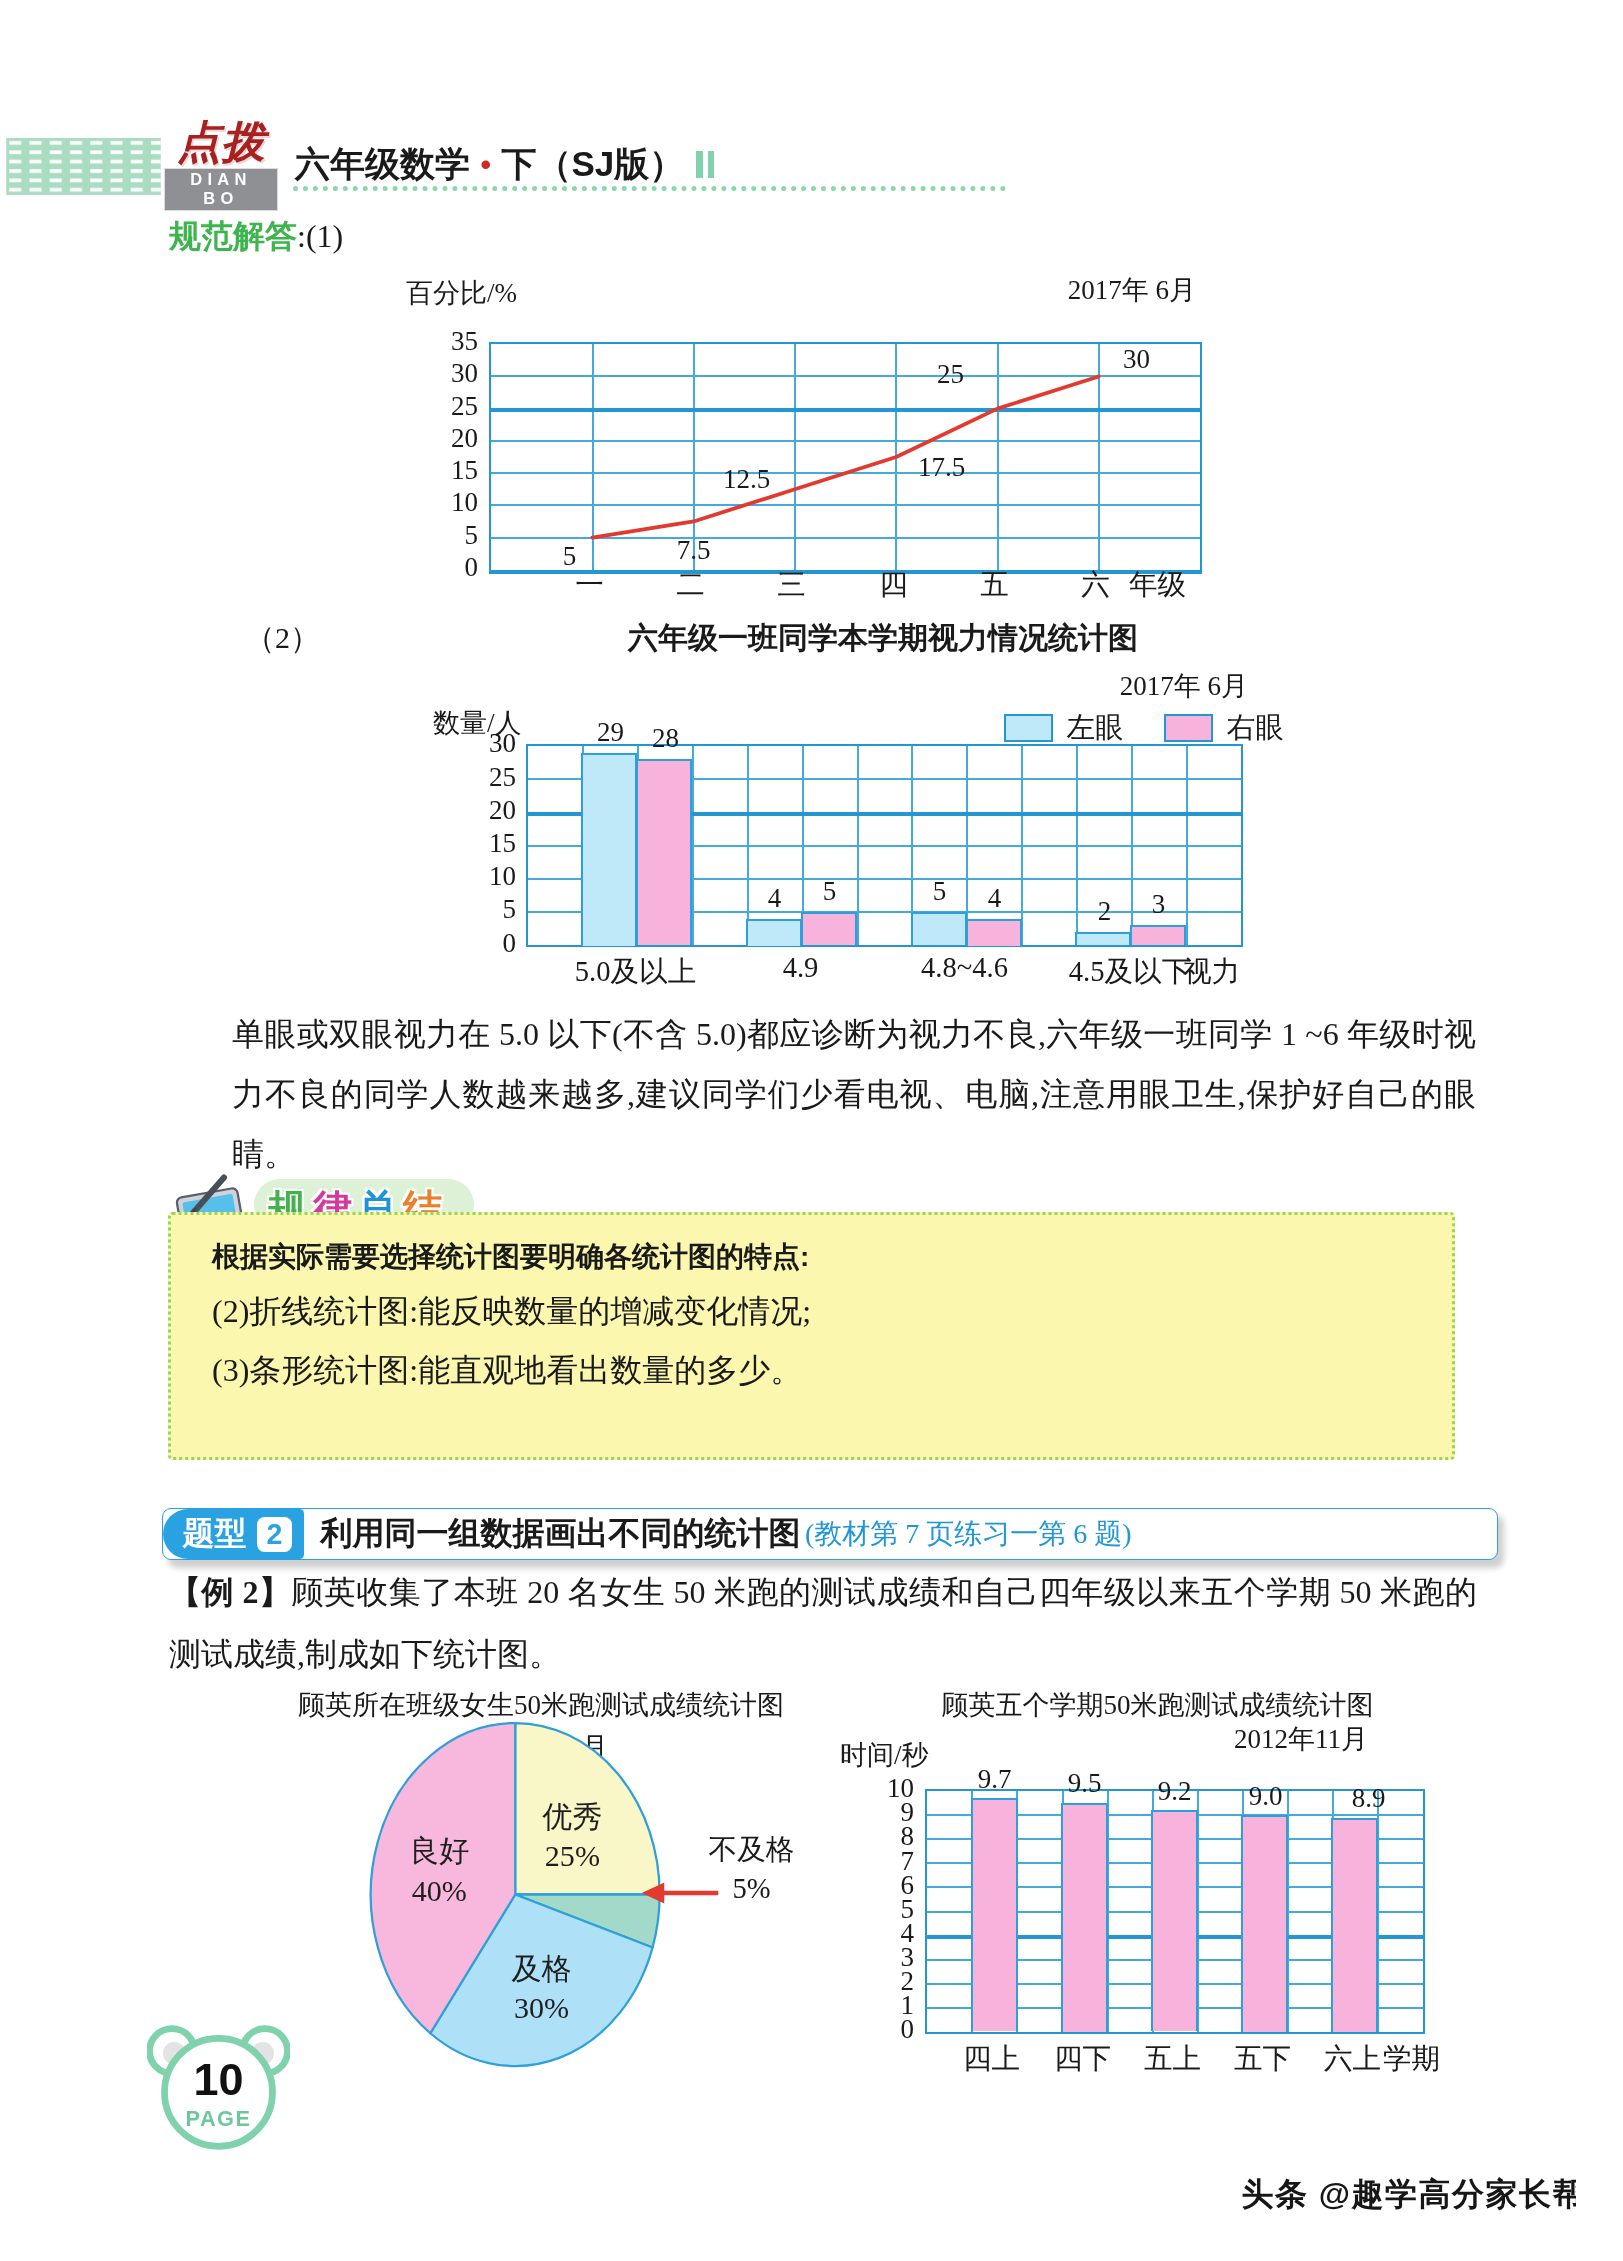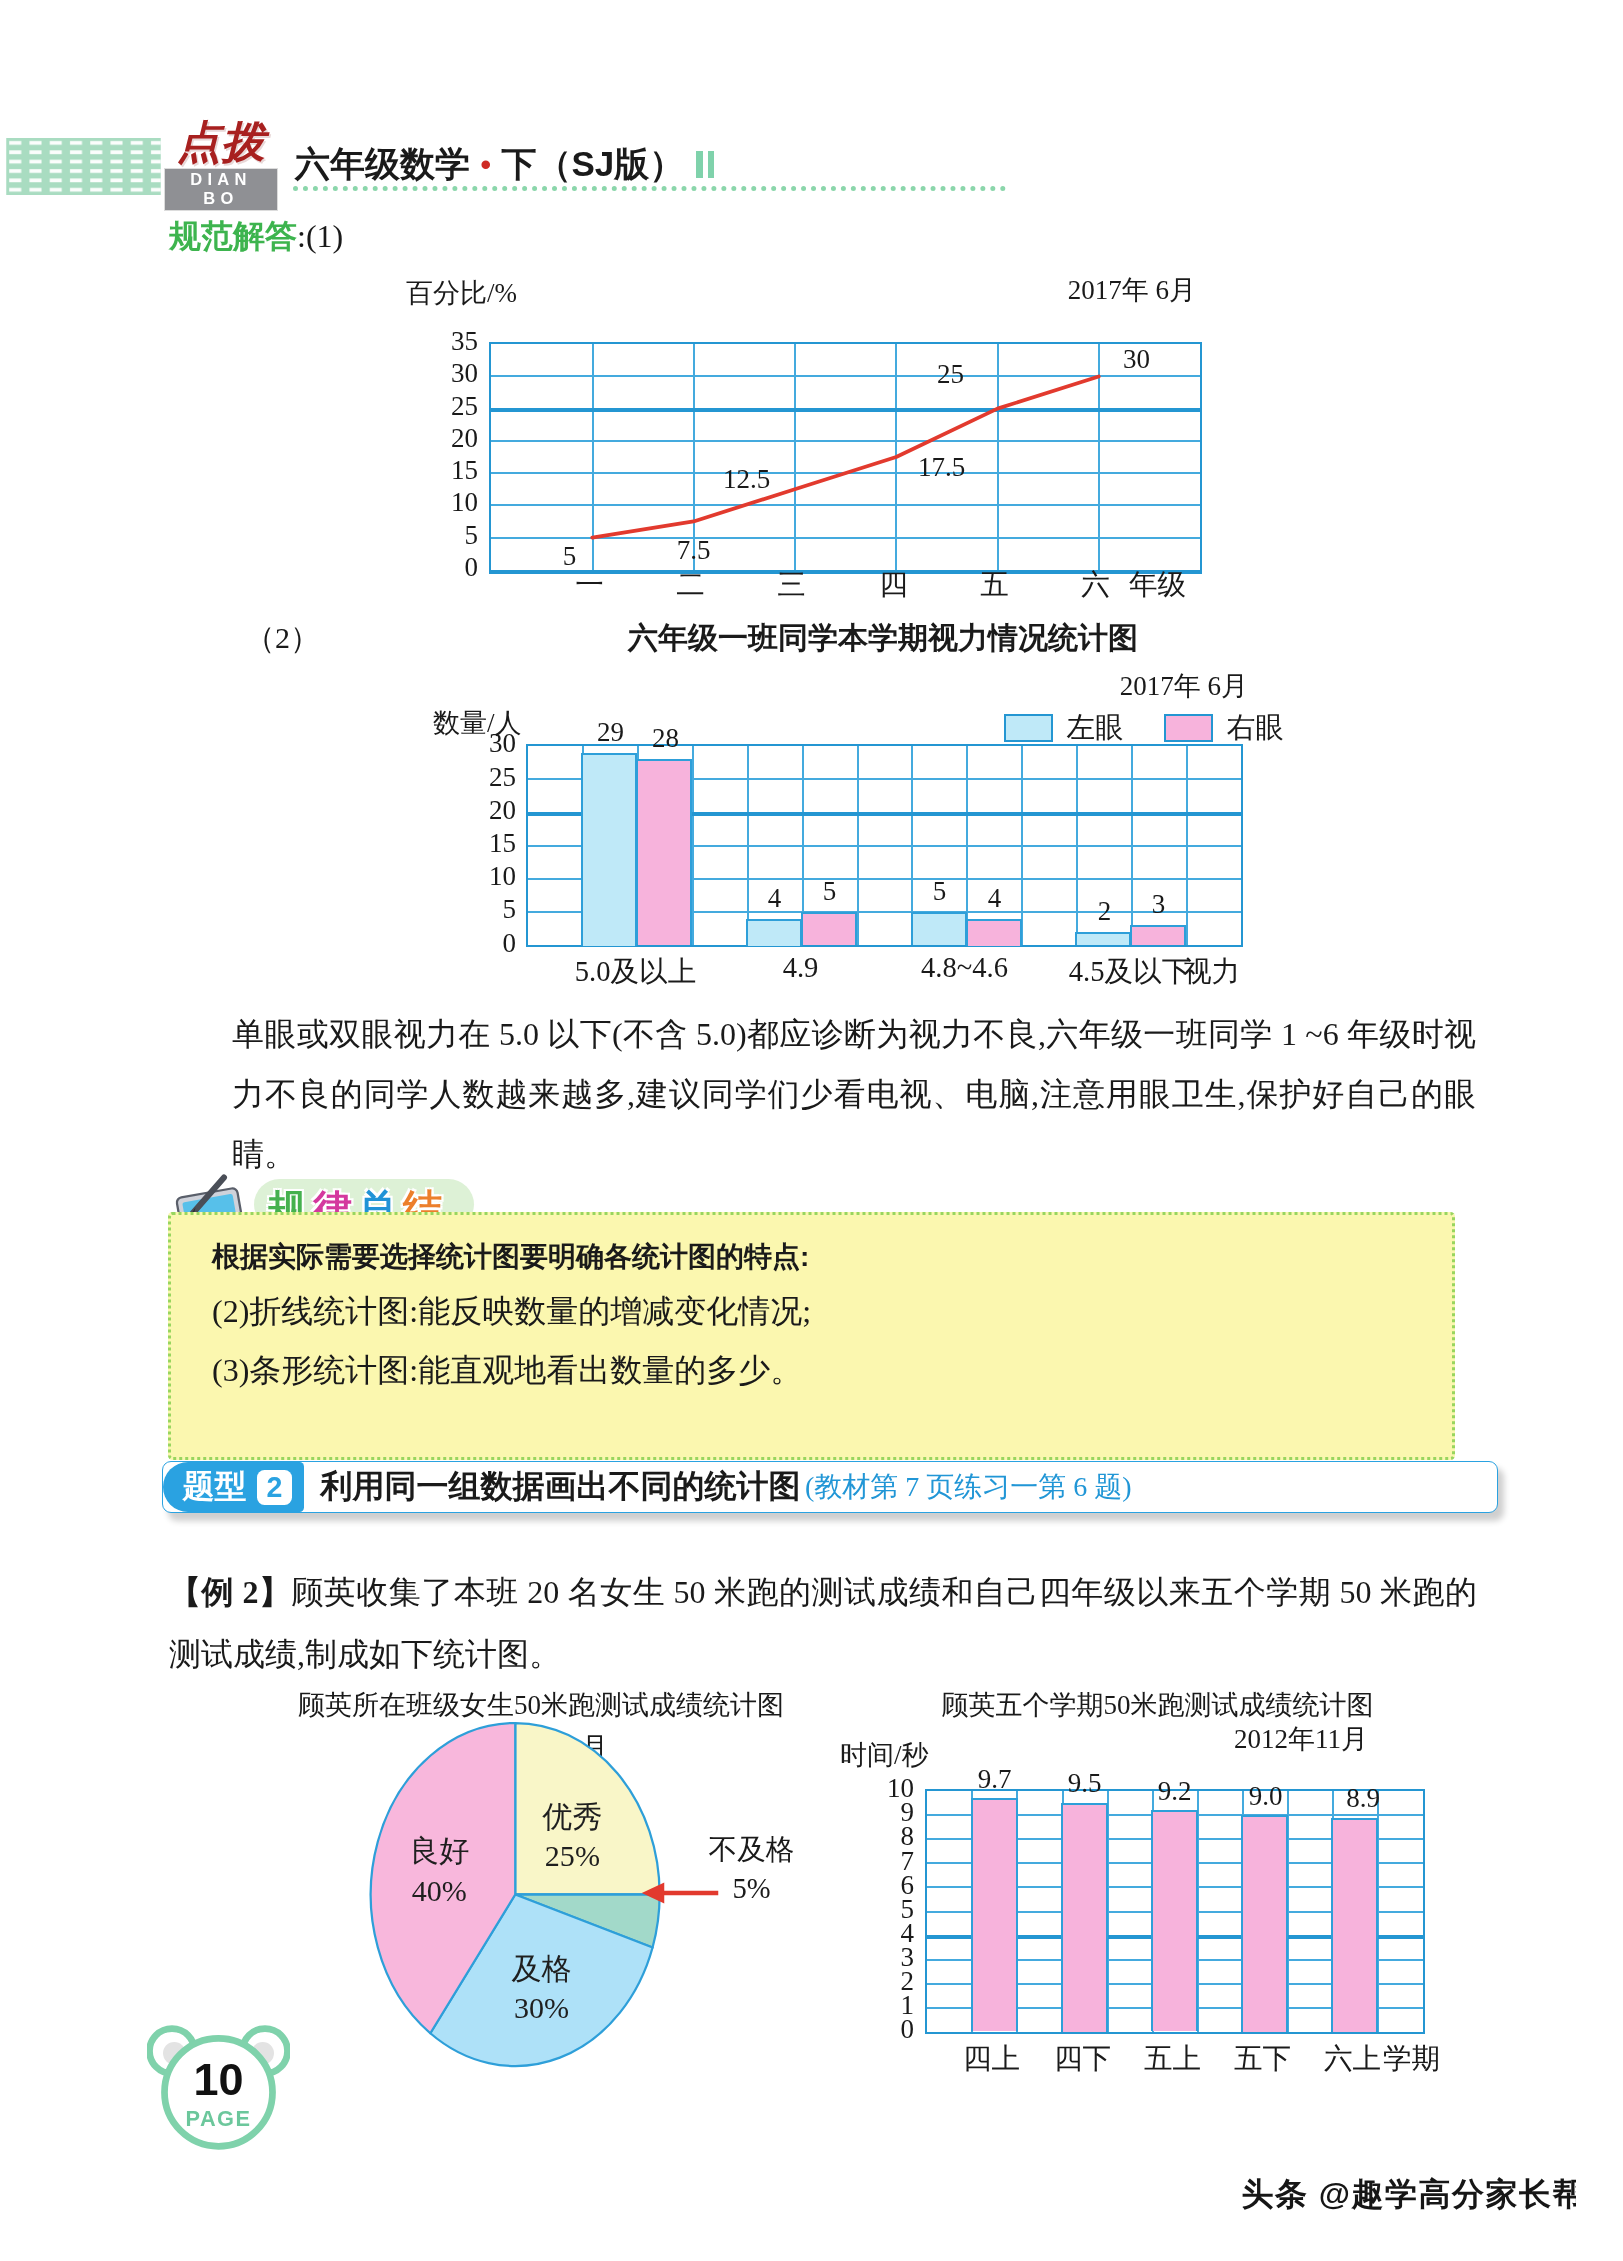--- a/index.html
+++ b/index.html
@@ -21,21 +21,21 @@
   .val-label{position:absolute;width:75px;text-align:center;font-size:27px;white-space:nowrap;}
   .tick{position:absolute;width:68px;text-align:right;font-size:27px;}
   .cat{position:absolute;width:165px;margin-left:-83px;text-align:center;font-size:28.6px;white-space:nowrap;}
   .chart-title{text-align:center;font-size:28.6px;font-weight:600;white-space:nowrap;}
   .small-title{text-align:center;font-size:27px;white-space:nowrap;}
   .yellow-box{background:#fbf7af;border:3.8px dotted #98d55f;border-radius:4.5px;box-sizing:border-box;
               padding:16.5px 41px 12px 41px;}
   .yellow-box .bx-head{font-family:"Liberation Sans",sans-serif;font-weight:bold;font-size:28px;line-height:50px;}
   .yellow-box .bx-item{font-size:32px;line-height:59px;}
   .topic-bar{display:flex;align-items:center;background:#fff;border:1.5px solid #2aa2e1;border-radius:9px;
-             box-shadow:6px 7.5px 6px #cfcfcf;height:50px;}
+             box-shadow:6px 7.5px 6px #cfcfcf;height:50px;margin-top:47px;}
   .topic-badge{display:flex;align-items:center;background:#2aa2e1;height:50px;border-radius:25px 4.5px 4.5px 25px;
                padding:0 12px 0 19.5px;color:#fff;font-family:"Liberation Sans",sans-serif;font-weight:bold;font-size:32px;}
   .topic-num{display:inline-block;width:35px;height:35px;margin-left:10.5px;background:#fff;color:#2aa2e1;
              border-radius:7.5px;text-align:center;line-height:35px;font-size:28.6px;font-weight:bold;}
   .topic-title{margin-left:16.5px;font-family:"Liberation Sans",sans-serif;font-weight:bold;font-size:32px;white-space:nowrap;}
   .topic-ref{margin-left:4.5px;color:#2196d6;font-size:28px;white-space:nowrap;}
   .para{font-size:32px;line-height:60px;text-align:justify;}
   .bubble{font-family:"Liberation Sans",sans-serif;font-weight:bold;font-size:39px;letter-spacing:6px;
           text-shadow:-2.3px -2.3px 0 #fff,2.3px -2.3px 0 #fff,-2.3px 2.3px 0 #fff,2.3px 2.3px 0 #fff;}
   .legend{display:flex;align-items:center;gap:13.5px;font-size:28.6px;}
@@ -229,21 +229,21 @@
       <div class="grid-h" style="top: 23px;"></div>
       <div class="bar" style="left: 44px; width: 47px; top: 7.2px; height: 233px; background: rgb(247, 179, 220);"></div>
       <div class="val-label" style="left: 30px; top: -27px;">9.7</div>
       <div class="bar" style="left: 134px; width: 47px; top: 12px; height: 229px; background: rgb(247, 179, 220);"></div>
       <div class="val-label" style="left: 120px; top: -22.6px;">9.5</div>
       <div class="bar" style="left: 224px; width: 47px; top: 19px; height: 221px; background: rgb(247, 179, 220);"></div>
       <div class="val-label" style="left: 210px; top: -15.3px;">9.2</div>
       <div class="bar" style="left: 314px; width: 47px; top: 24px; height: 217px; background: rgb(247, 179, 220);"></div>
       <div class="val-label" style="left: 301px; top: -10.5px;">9.0</div>
       <div class="bar" style="left: 404px; width: 47px; top: 26.5px; height: 214px; background: rgb(247, 179, 220);"></div>
-      <div class="val-label" style="left: 378px; top: -8px; text-align: right;">8.9</div>
+      <div class="val-label" style="left: 404px; top: -8px;">8.9</div>
     </div>
 
   <svg class="abs" style="left:147px;top:2021px" width="143" height="129" viewBox="0 0 190 172">
     <circle cx="33" cy="40" r="30" fill="#fff" stroke="#7fd2ab" stroke-width="9"></circle>
     <circle cx="157" cy="40" r="30" fill="#fff" stroke="#7fd2ab" stroke-width="9"></circle>
     <circle cx="36" cy="43" r="15" fill="#e3e3e3" stroke="none"></circle>
     <circle cx="154" cy="43" r="15" fill="#e3e3e3" stroke="none"></circle>
     <circle cx="95" cy="95" r="72" fill="#fff" stroke="#7fd2ab" stroke-width="9"></circle>
     <text x="95" y="98" text-anchor="middle" font-family="Liberation Sans, sans-serif" font-size="60" font-weight="bold" fill="#111">10</text>
     <text x="95" y="140" text-anchor="middle" font-family="Liberation Sans, sans-serif" font-size="29" font-weight="bold" letter-spacing="2" fill="#6cc79c">PAGE</text>

